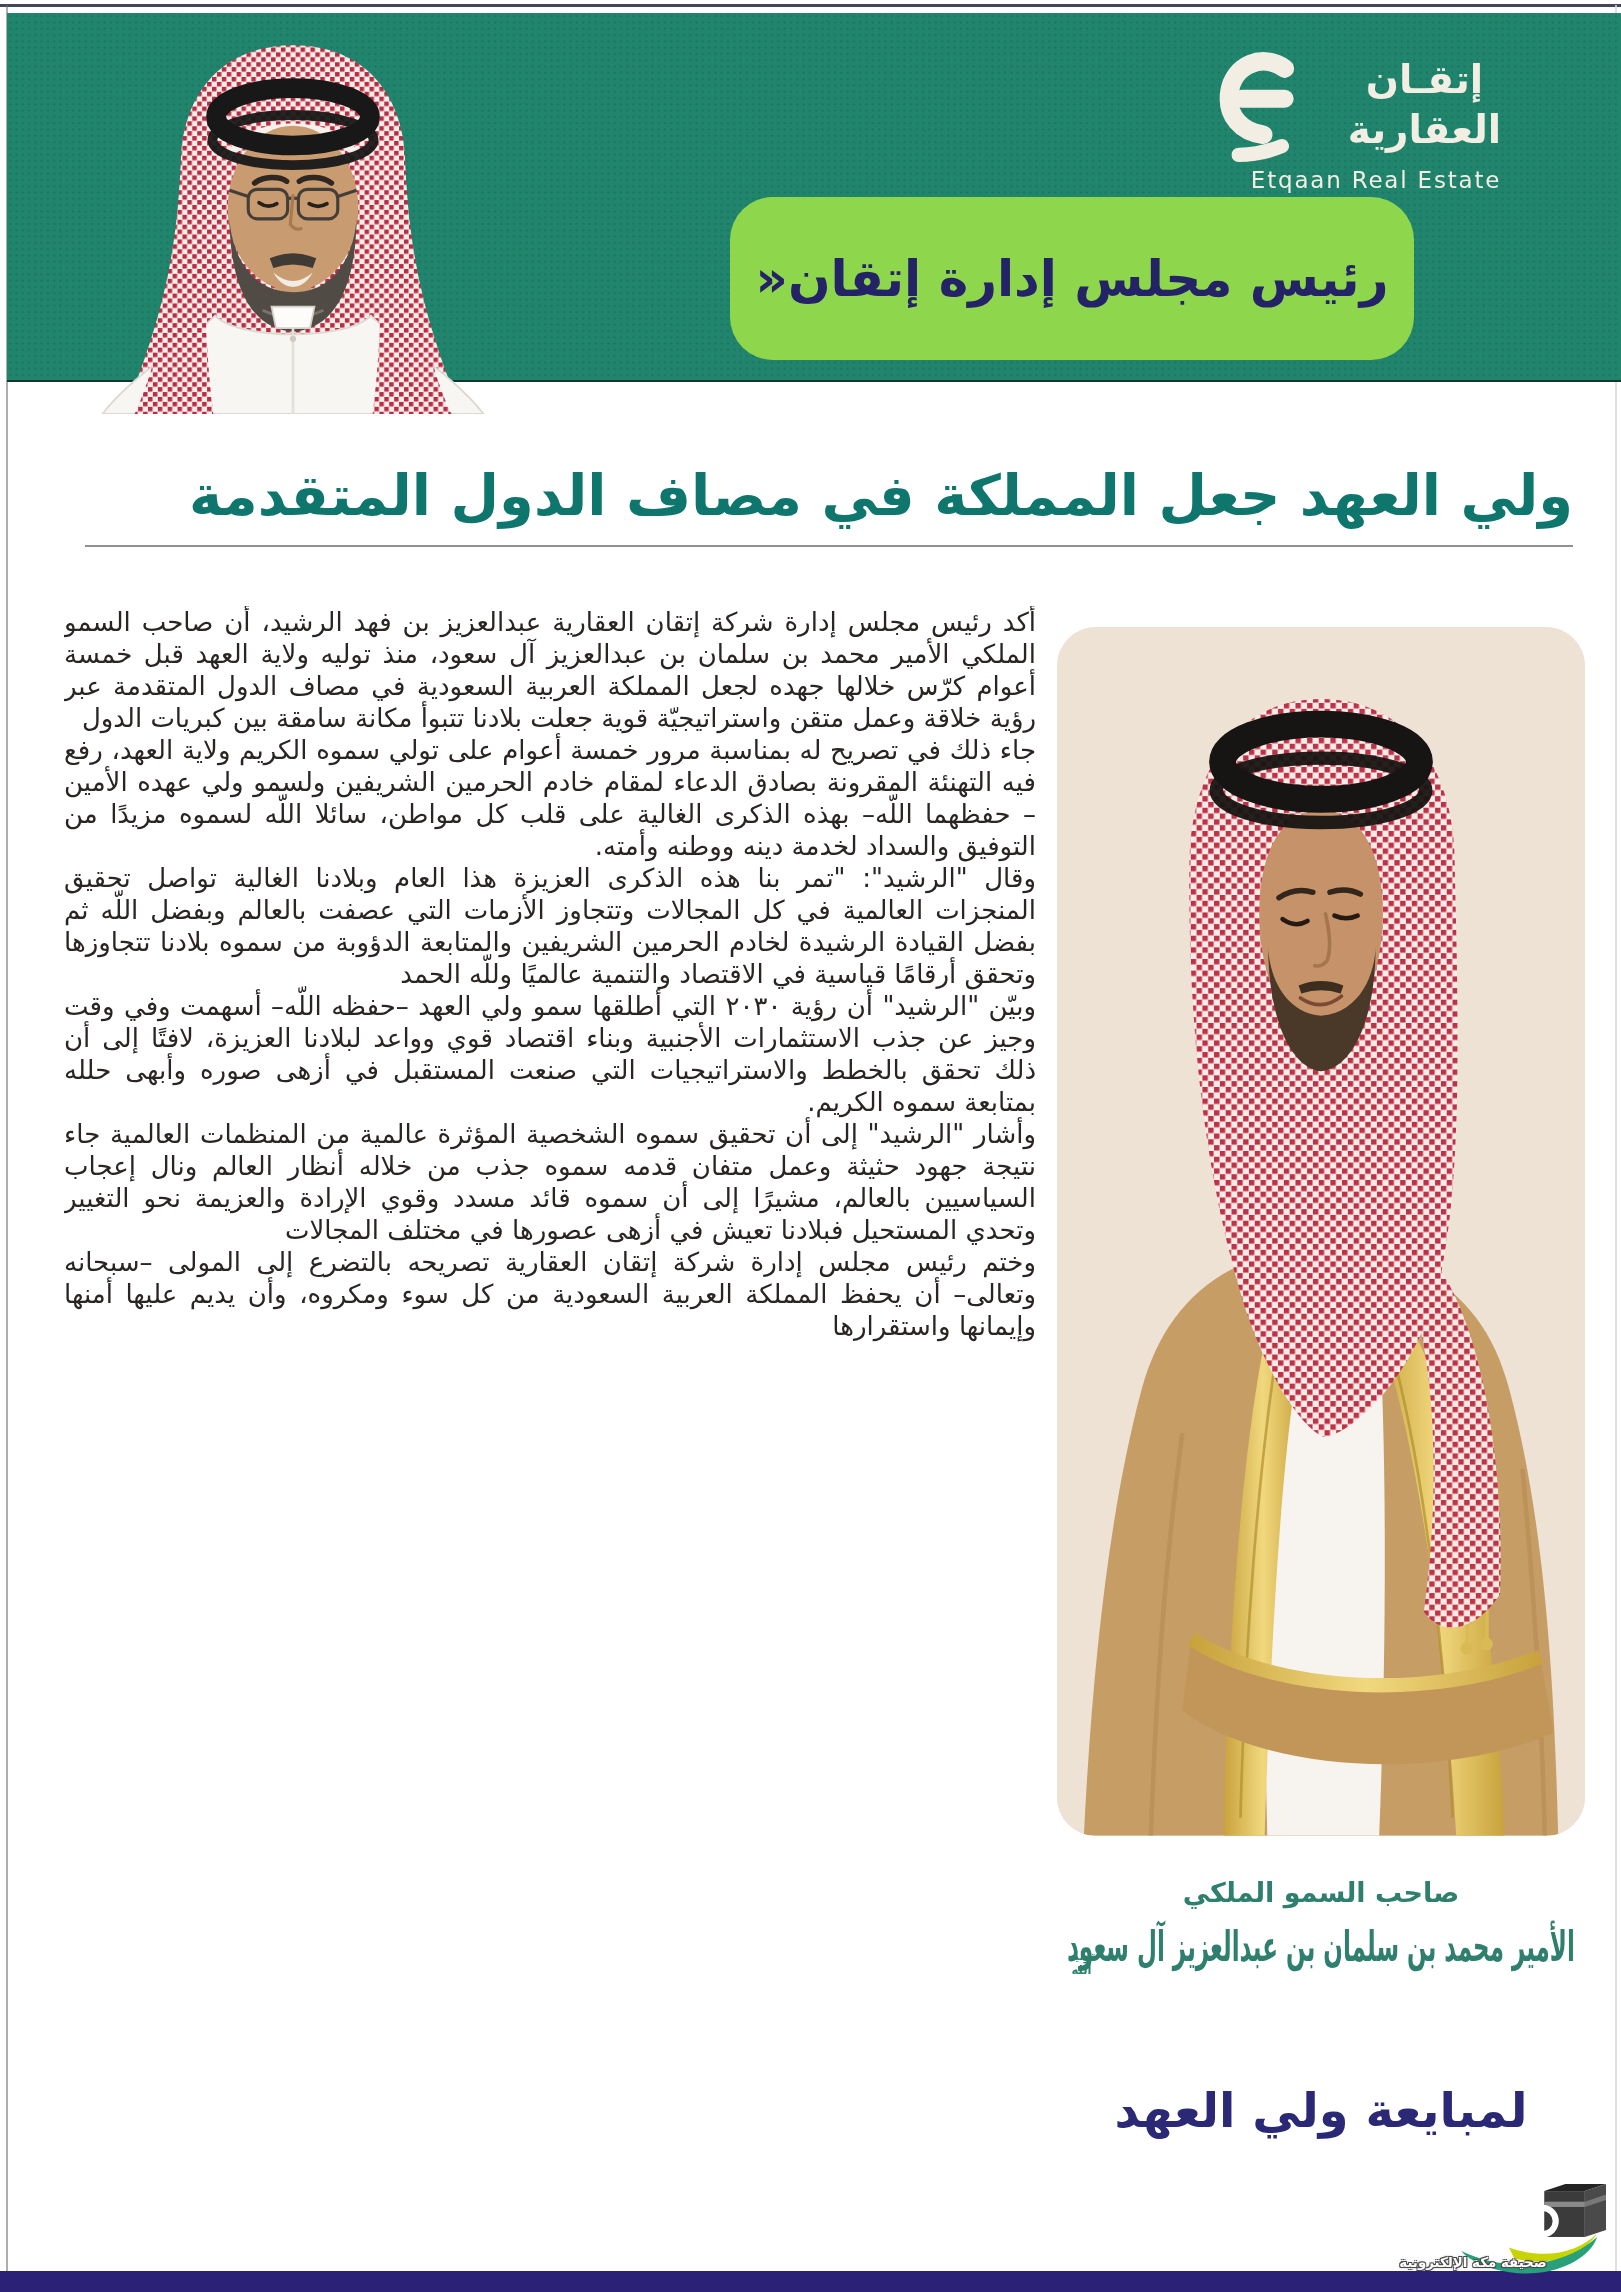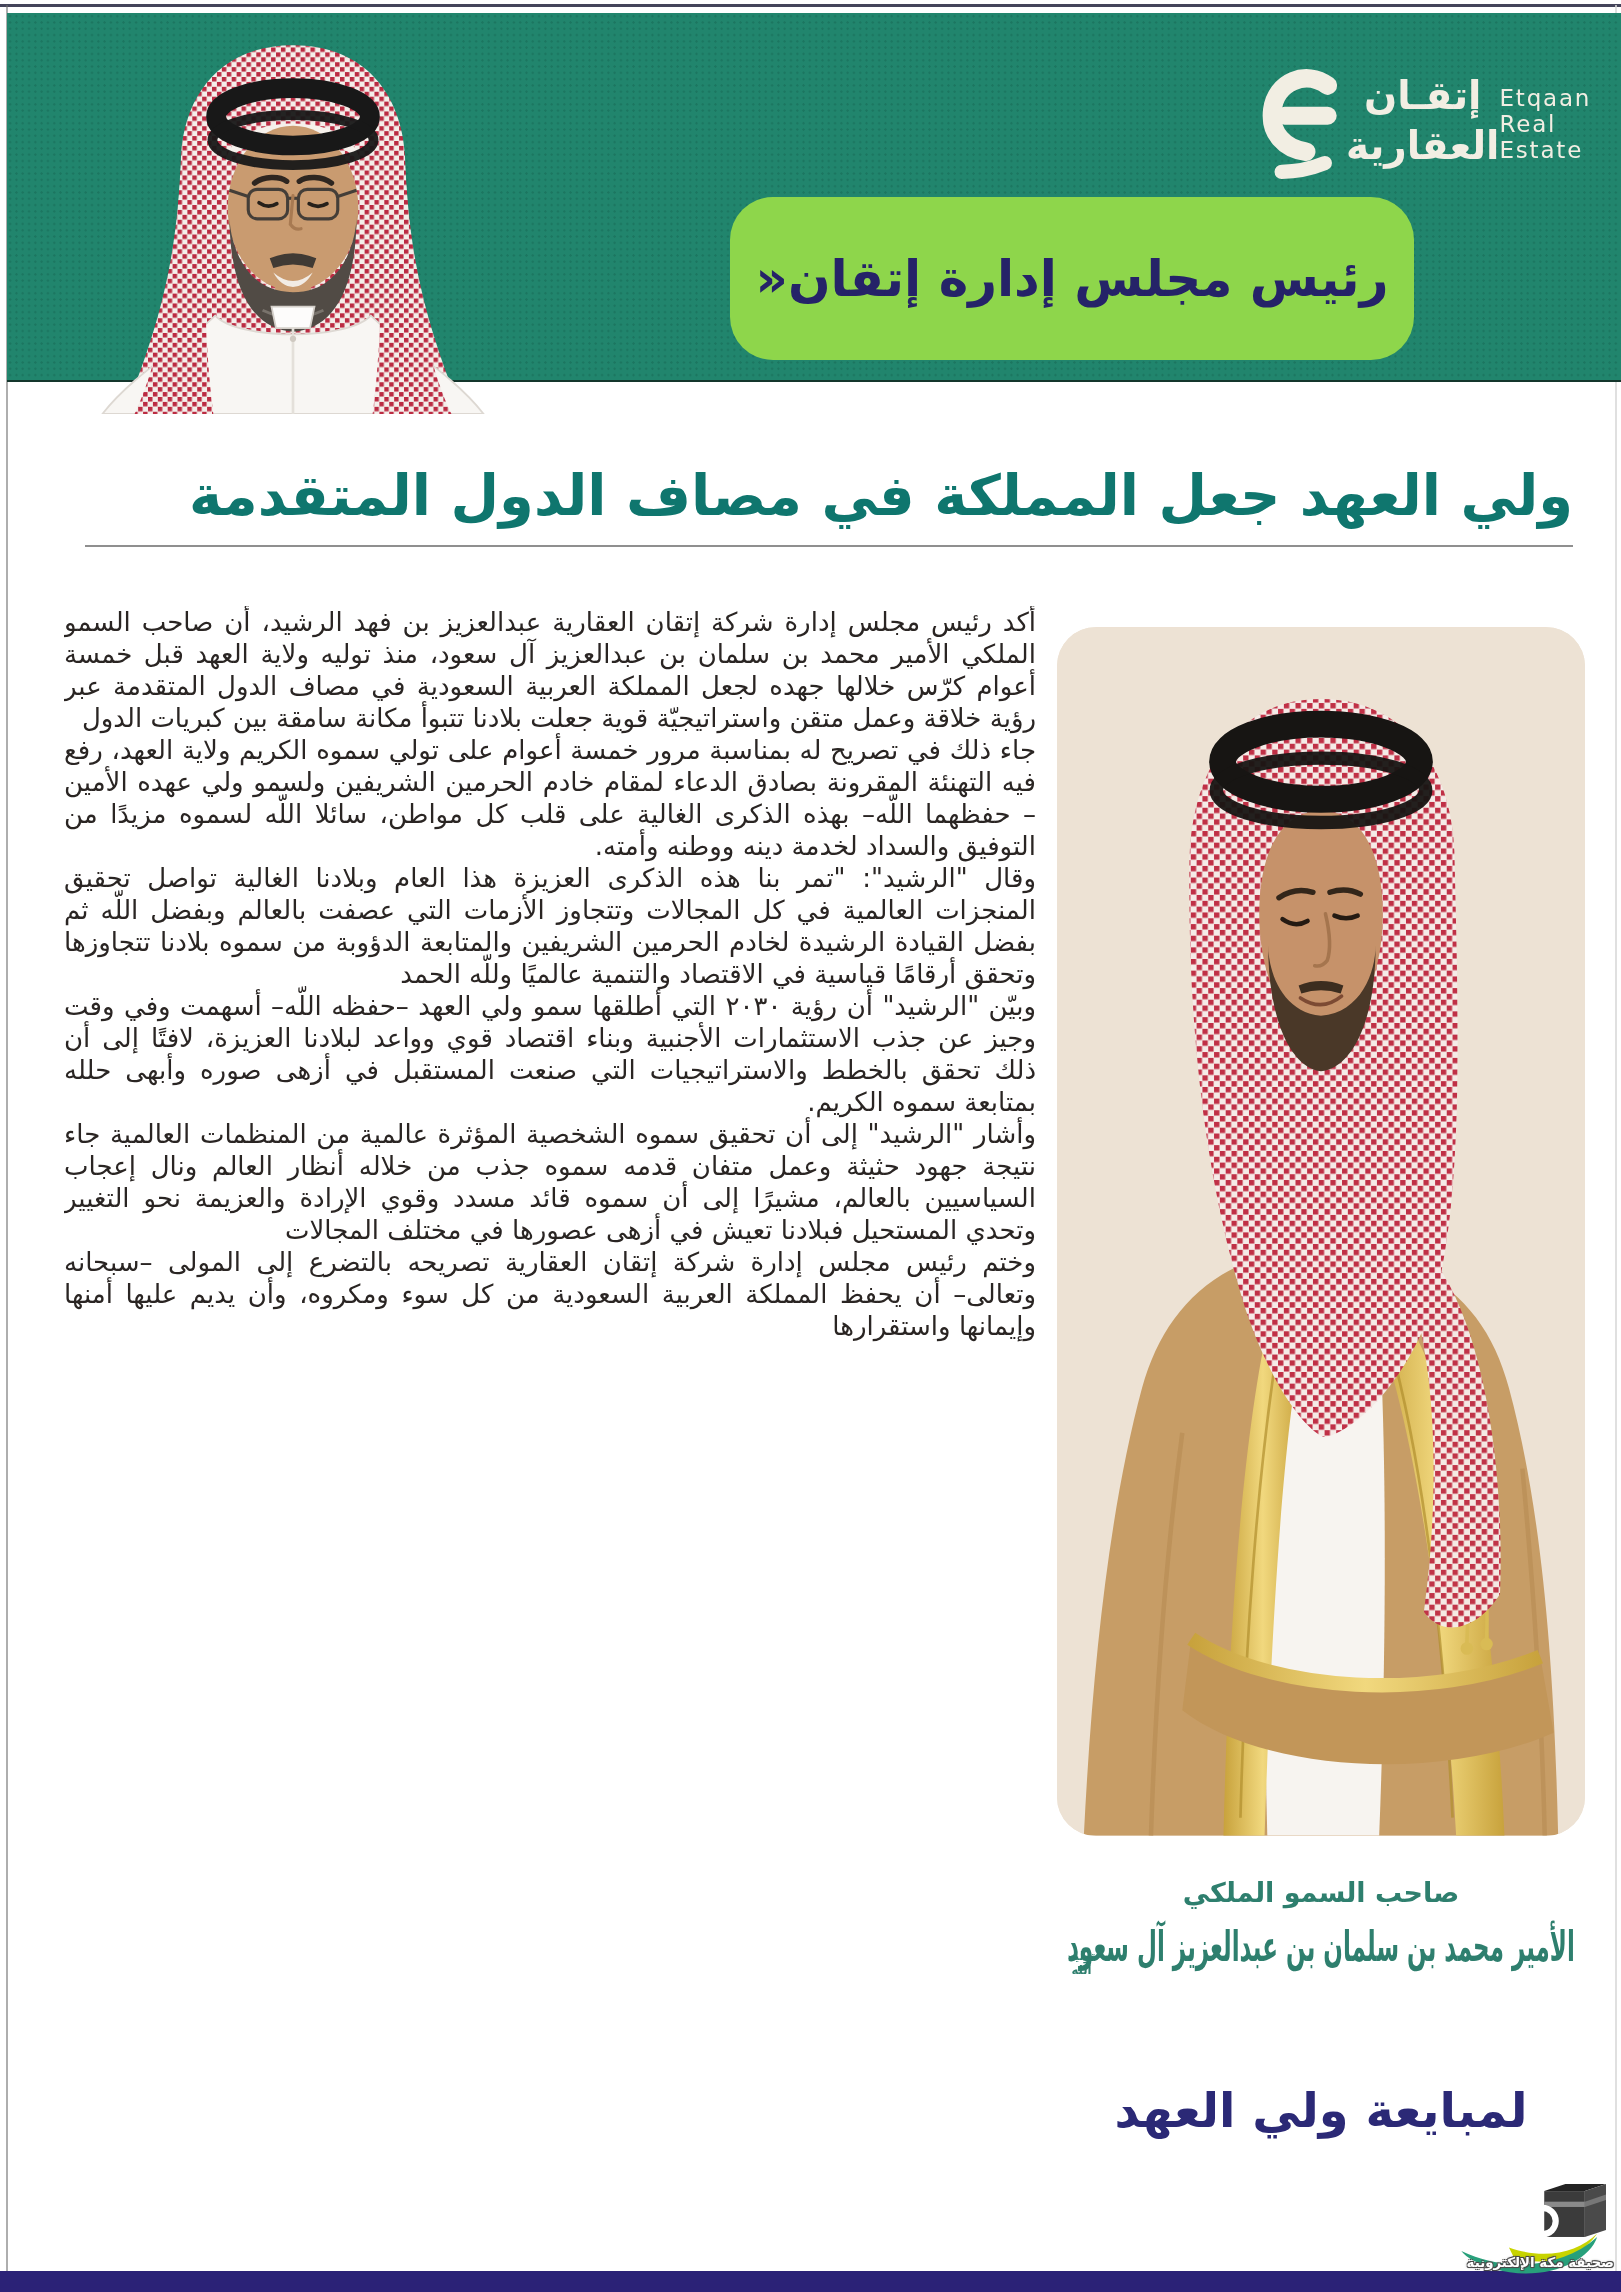--- a/index.html
+++ b/index.html
@@ -16,22 +16,22 @@
   .green-band{
     position:absolute;left:7.2px;top:12.5px;width:1614px;height:367px;
     background-color:#21856D;
     background-image:radial-gradient(rgba(9,63,50,.22) 1.1px, transparent 1.3px);
     background-size:6.3px 6.3px;
     border-bottom:2.7px solid #14362c;
   }
   .chairman{position:absolute;left:79px;top:12.5px;width:428px;height:401px;}
 
   .etqaan-logo{
-    position:absolute;left:1249px;top:47px;width:340px;height:148px;
-    display:flex;flex-direction:row;align-items:center;color:#F2EEE3;
+    position:absolute;left:1206px;top:47px;width:340px;height:148px;
+    display:flex;flex-direction:column;align-items:center;color:#F2EEE3;
   }
   .etqaan-top{display:flex;flex-direction:row;align-items:center;width:100%;}
   .etqaan-mark{width:97px;height:115px;flex:0 0 auto;}
   .etqaan-arabic{flex:1;text-align:center;font-size:39px;font-weight:bold;line-height:1.28;direction:rtl;}
   .etqaan-english{margin-top:5.4px;font-size:23px;letter-spacing:1.8px;font-weight:400;}
 
   .role-banner{
     position:absolute;left:730px;top:197px;width:684px;height:163px;
     background:#8ED64B;border-radius:43px;display:flex;align-items:center;justify-content:center;
   }
@@ -74,21 +74,21 @@
     font-size:11.6px;line-height:1.25;color:#2E7F6E;font-weight:bold;
   }
   .anniversary{
     position:absolute;left:1057px;top:2078px;width:528px;text-align:center;direction:rtl;
     font-size:48px;font-weight:bold;color:#2B2976;line-height:64px;
   }
 
   
   .makkah-logo{position:absolute;left:1456px;top:2182px;width:150px;height:102px;z-index:4;}
   .makkah-caption{
-    position:absolute;left:1444px;top:2255px;width:170px;z-index:5;direction:rtl;
+    position:absolute;left:1388px;top:2255px;width:170px;z-index:5;text-align:center;direction:rtl;
     font-size:13.4px;font-weight:bold;color:#ffffff;white-space:nowrap;
     text-shadow:0.9px 0.9px 0 #4a4a4a,-0.9px 0.9px 0 #4a4a4a,0.9px -0.9px 0 #4a4a4a,-0.9px -0.9px 0 #4a4a4a,0 0 2.7px #333;
   }
   .footer-bar{position:absolute;left:0;top:2271px;width:1621px;height:21.5px;background:#2B2277;z-index:3;}
 </style>
 </head>
 <body>
 
 <div class="page">
 

